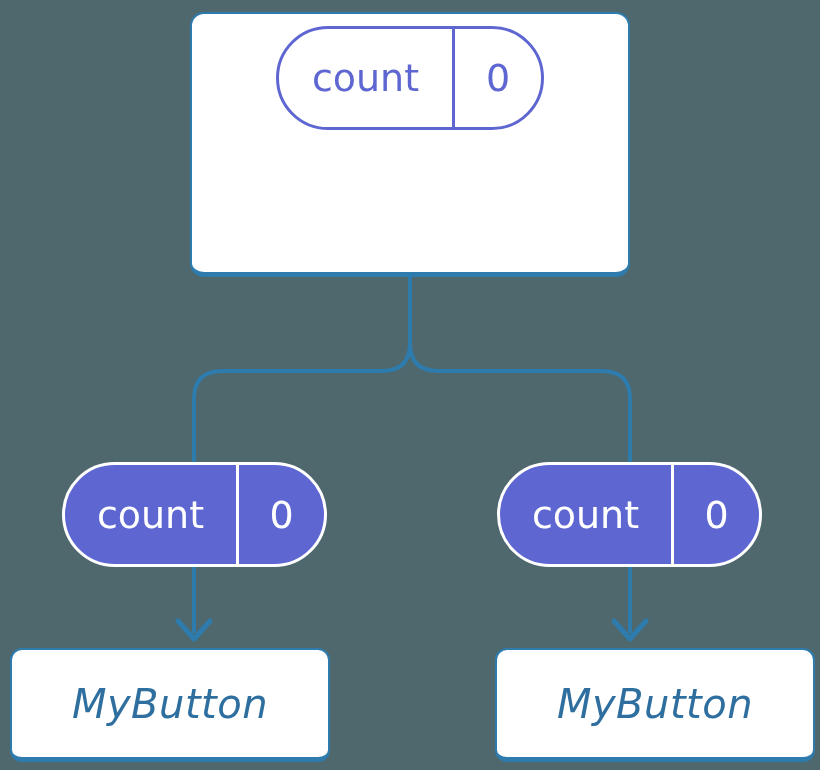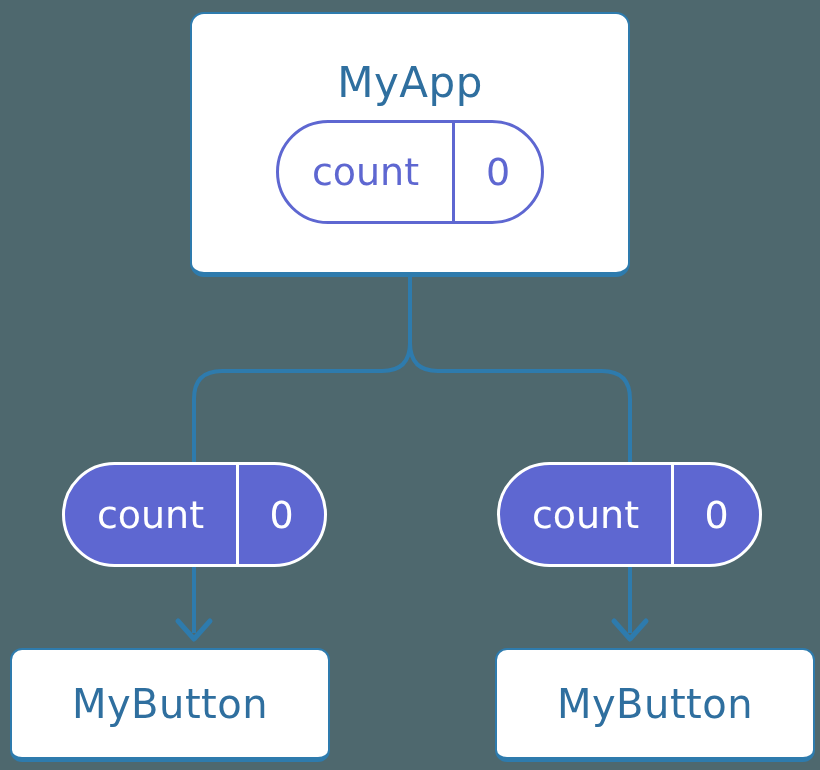--- a/index.html
+++ b/index.html
@@ -18,21 +18,21 @@
     background:#ffffff;
     border:2px solid #2e7bad;
     border-bottom-width:5px;
     border-radius:14px;
     z-index:2;
     box-sizing:border-box;
   }
   .node-root{left:190px;top:12px;width:440px;height:265px;
     display:flex;flex-direction:column;align-items:center;}
   .node-child{width:320px;height:114px;top:648px;border-radius:12px;
-    display:flex;align-items:center;justify-content:center;}
+    display:flex;align-items:center;justify-content:center;font-style:italic;}
   .node-child-left{left:10px;}
   .node-child-right{left:495px;}
   .node-title{
     color:#2f6f9f;
     font-size:42px;
     line-height:1.2;
     letter-spacing:0.5px;
   }
   .node-root .node-title{margin-top:44px;}
   .node-child .node-title{font-size:40px;}
@@ -88,21 +88,20 @@
       <path d="M410 277 L410 343 Q410 371 382 371 L222 371 Q194 371 194 399 L194 464"></path>
       <path d="M410 277 L410 343 Q410 371 438 371 L602 371 Q630 371 630 399 L630 464"></path>
       <path d="M194 566 L194 633"></path>
       <path d="M630 566 L630 633"></path>
       <path stroke-width="5" stroke-linecap="round" stroke-linejoin="round" d="M178 621 L194 639 L210 621"></path>
       <path stroke-width="5" stroke-linecap="round" stroke-linejoin="round" d="M614 621 L630 639 L646 621"></path>
     </g>
   </svg>
 
   <div class="node node-root">
-    <div class="node-title">MyApp</div>
     <div class="pill pill-outline">
       <div class="pill-label">count</div>
       <div class="pill-divider"></div>
       <div class="pill-value">0</div>
     </div>
   </div>
 
   <div class="pill pill-filled pill-filled-left">
     <div class="pill-label">count</div>
     <div class="pill-divider"></div>

